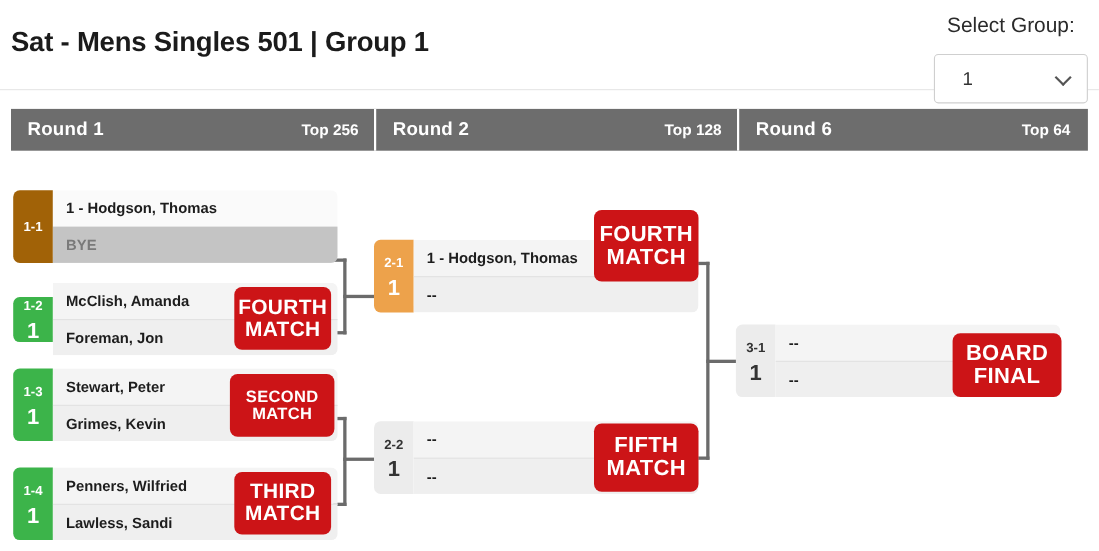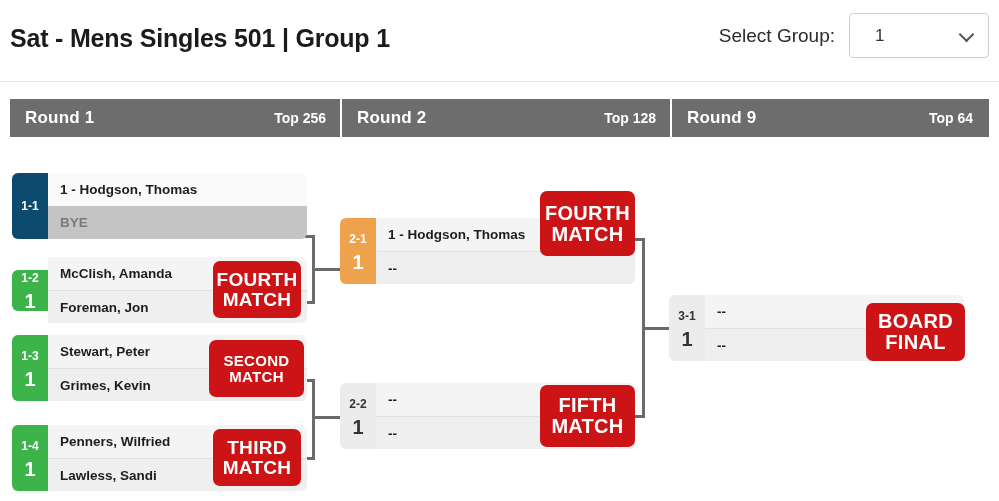--- a/index.html
+++ b/index.html
@@ -17,21 +17,21 @@
     position: absolute; left: 0; top: 0; width: 999px; height: 82px;
     border-bottom: 1px solid #e6e6e6;
   }
   .page-title {
     position: absolute; left: 10px; top: 24px;
     font-size: 25px; font-weight: bold; color: #1b1b1b;
     letter-spacing: -0.2px; white-space: nowrap;
   }
   .group-selector {
     position: absolute; right: 10px; top: 13px;
-    display: flex; align-items: center; gap: 14px;
+    display: flex; align-items: center; gap: 14px; flex-direction: column;
   }
   .group-label { font-size: 19px; color: #2b2b2b; }
   .select-box {
     position: relative; width: 140px; height: 45px;
     background: #fff; border: 1px solid #cfcfcf; border-radius: 4px;
     display: flex; align-items: center;
   }
   .select-value { font-size: 17px; color: #333; padding-left: 25px; }
   .chev {
     position: absolute; right: 16px; top: 50%;
@@ -65,21 +65,21 @@
   .seed-badge {
     width: 36px; flex: none; border-radius: 6px 0 0 6px;
     display: flex; flex-direction: column; align-items: center;
     justify-content: center; color: #fff; line-height: 1;
   }
   .seed-badge .sb-id { font-size: 12px; font-weight: bold; padding-top: 2px; }
   .seed-badge .sb-score { font-size: 20px; font-weight: bold; margin-top: 7px; }
   .seed-badge.no-score .sb-id { padding-top: 0; }
   .seed-badge.g  { background: #3cb44a; }
   .seed-badge.o  { background: #eda24b; }
-  .seed-badge.dk { background: #0c4a6e; }
+  .seed-badge.dk { background: #a16207; }
   .seed-badge.lt { background: #ececec; color: #333; }
 
   .players {
     flex: 1 1 auto; display: flex; flex-direction: column;
     border-radius: 0 6px 6px 0; overflow: hidden;
   }
   .prow {
     height: 33px; display: flex; align-items: center;
     padding-left: 12px; font-size: 13.5px; font-weight: bold; color: #1d1d1d;
     background: #f4f4f4;
@@ -119,21 +119,21 @@
   <div class="rounds-bar">
     <div class="round-head" style="width:330px;">
       <div class="rh-name">Round 1</div>
       <div class="rh-top">Top 256</div>
     </div>
     <div class="round-head" style="width:330px;">
       <div class="rh-name">Round 2</div>
       <div class="rh-top">Top 128</div>
     </div>
     <div class="round-head" style="width:317px;">
-      <div class="rh-name">Round 9</div>
+      <div class="rh-name">Round 6</div>
       <div class="rh-top">Top 64</div>
     </div>
   </div>
 
   <div class="bracket">
 
     <div class="conn" style="left:303px; top:98px;  width:12px; height:3px;"></div>
     <div class="conn" style="left:303px; top:164px; width:12px; height:3px;"></div>
     <div class="conn" style="left:312px; top:98px;  width:3px;  height:69px;"></div>
     <div class="conn" style="left:312px; top:131px; width:28px; height:3px;"></div>

